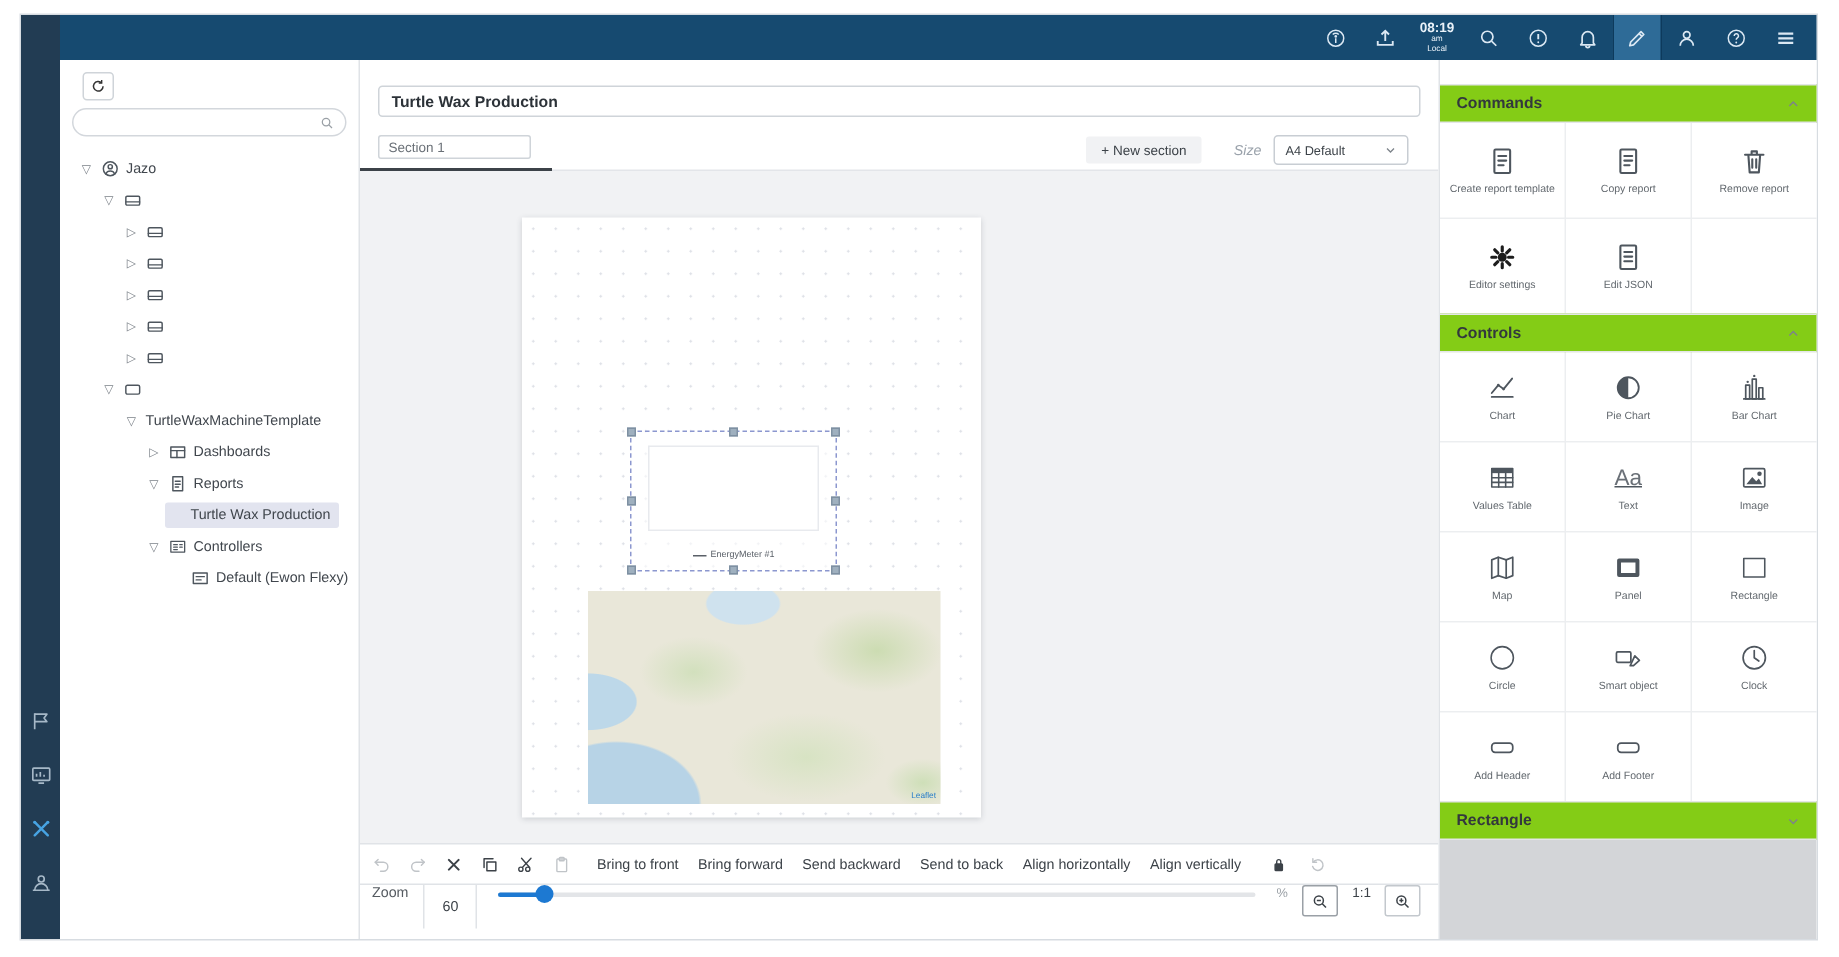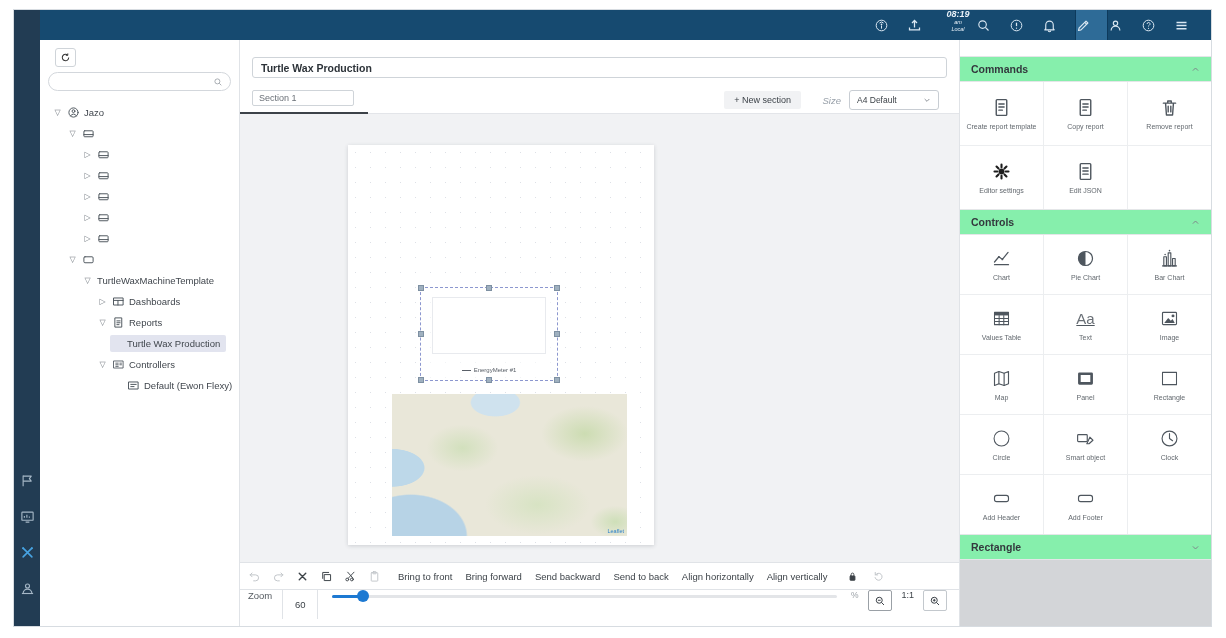--- a/index.html
+++ b/index.html
@@ -9,21 +9,21 @@
   
   .rail { position:absolute; left:0; top:0; width:26px; height:100%; background:#223c53;
           display:flex; flex-direction:column; justify-content:flex-end; align-items:center; gap:21px; padding-bottom:30px; }
   .rail .ric { width:15px; height:15px; color:#a6b8c7; }
   .rail .ric.active { color:#47a3e2; }
   .ric svg, .nic svg, .icon svg { width:100%; height:100%; display:block; }
 
   
   .navbar { position:absolute; left:26px; top:0; right:0; height:30px; background:#164a70;
             display:flex; align-items:center; justify-content:flex-end; padding-right:4px; }
-  .nav-cell { width:33px; height:30px; display:flex; align-items:center; color:#dbe8f3;font-style:italic; }
+  .nav-cell { width:33px; height:30px; display:flex; align-items:center; justify-content:center; color:#dbe8f3; }
   .nic { width:15px; height:15px; }
   .nav-cell.active { background:#2e6b97; border-left:1px solid #0d3a5c; border-right:1px solid #0d3a5c; }
   .time-cell { width:36px; display:flex; flex-direction:column; align-items:center; line-height:1; color:#eaf2f9; }
   .time-big { font-size:9px; font-weight:bold; }
   .time-sm { font-size:5.5px; margin-top:1px; }
 
   
   .tree-panel { position:absolute; left:26px; top:30px; width:200px; bottom:0; background:#fff; border-right:1px solid #e0e3e7; }
   .refresh-btn { position:absolute; left:15px; top:8px; width:21px; height:19px; border:1px solid #cfd4d9; border-radius:3px;
                  display:flex; align-items:center; justify-content:center; color:#333; background:#fff; }
@@ -104,21 +104,21 @@
   .zbtn { width:24px; height:21px; border:1px solid #c3c8cd; border-radius:2px; background:#fff; display:flex; align-items:center; justify-content:center;
           color:#3c4248; cursor:pointer; }
   .zbtn .icon { width:12px; height:12px; }
   .zbtn-out { border-color:#9aa0a6; }
   .ratio { font-size:9px; color:#3c4248; margin:0 9px; cursor:pointer; }
 
   
   .rightpanel { position:absolute; right:0; top:30px; width:252px; bottom:0; background:#fff; border-left:1px solid #e0e3e7;
                 display:flex; flex-direction:column; }
   .rp-spacer { height:16px; }
-  .rp-header { height:26px; background:#86efac; border-top:1px solid #e4e6e8; border-bottom:1px solid #e4e6e8;
+  .rp-header { height:26px; background:#84cc16; border-top:1px solid #e4e6e8; border-bottom:1px solid #e4e6e8;
                display:flex; align-items:center; justify-content:space-between; padding:0 11px; cursor:pointer; }
   .rp-header .hdr-label { font-size:10.5px; font-weight:bold; color:#33383d; }
   .rp-header .chev { width:9px; height:9px; color:#7d838a; }
   .grid { display:grid; grid-template-columns:1fr 1fr 1fr; gap:1px; background:#eceef0; }
   .cell { background:#fff; display:flex; flex-direction:column; align-items:center; justify-content:center; gap:5px; cursor:pointer; }
   .cmd-grid .cell { height:63px; }
   .ctl-grid .cell { height:59px; }
   .cell-icon { width:21px; height:21px; color:#4e565e; display:flex; align-items:center; justify-content:center;text-decoration:underline; }
   .cell-label { font-size:7px; color:#62686e; white-space:nowrap; }
   .aa-glyph { font-size:15px; color:#6a7077; line-height:1; }

